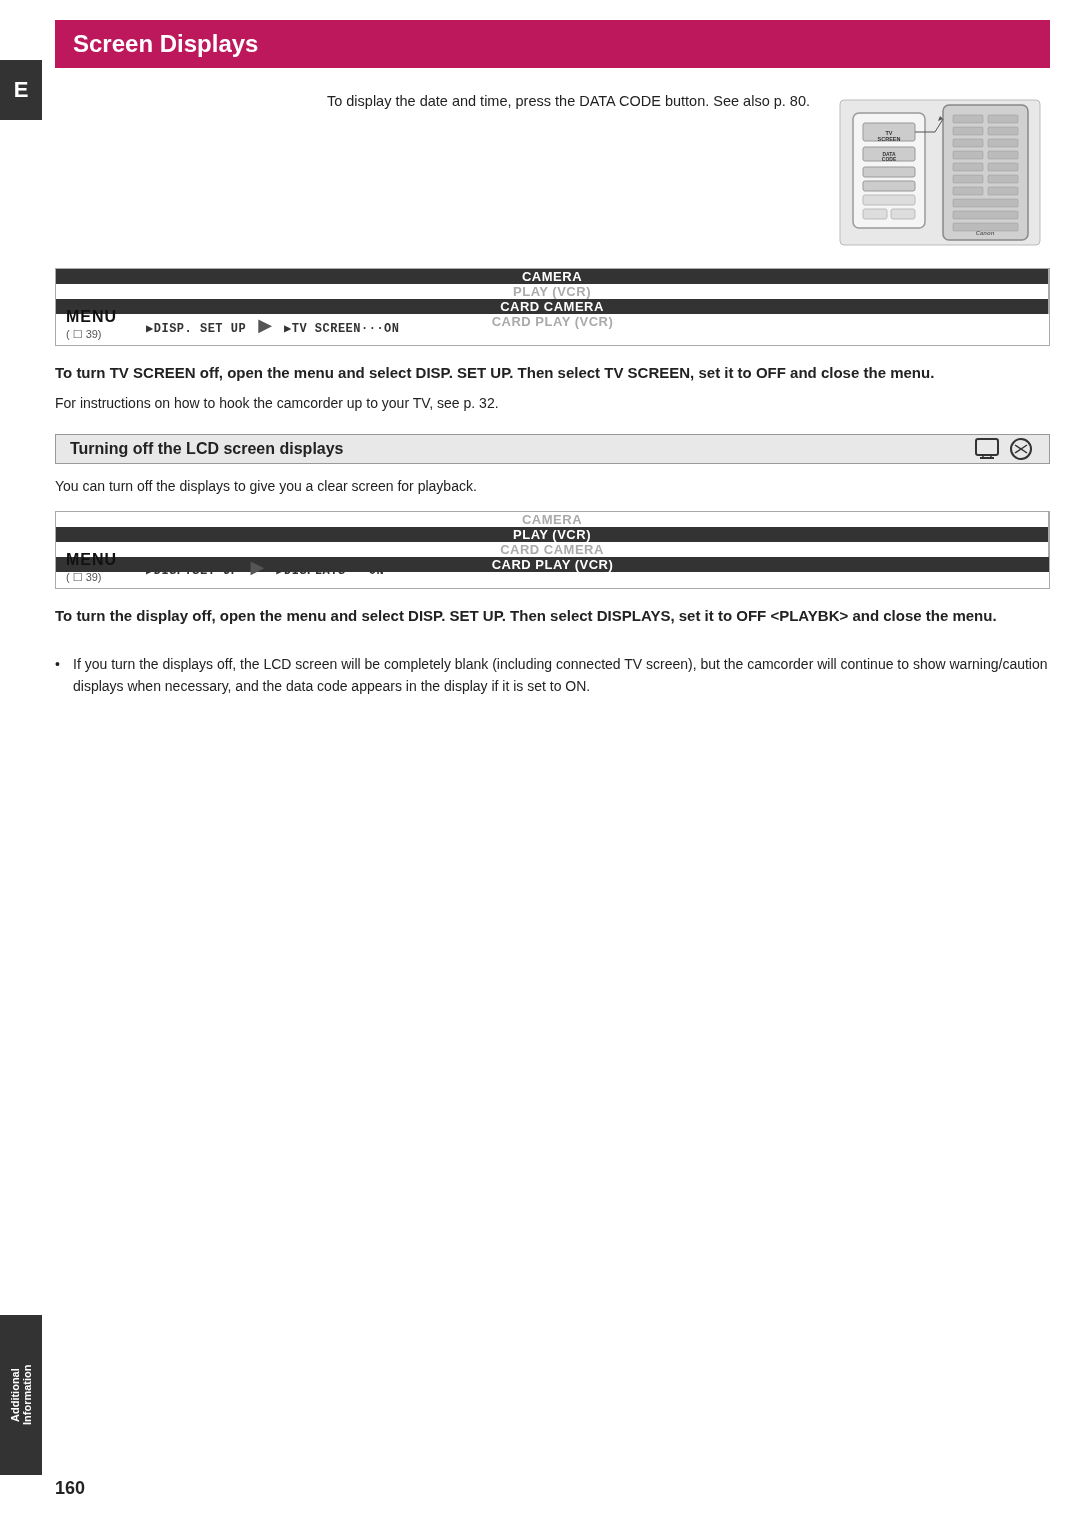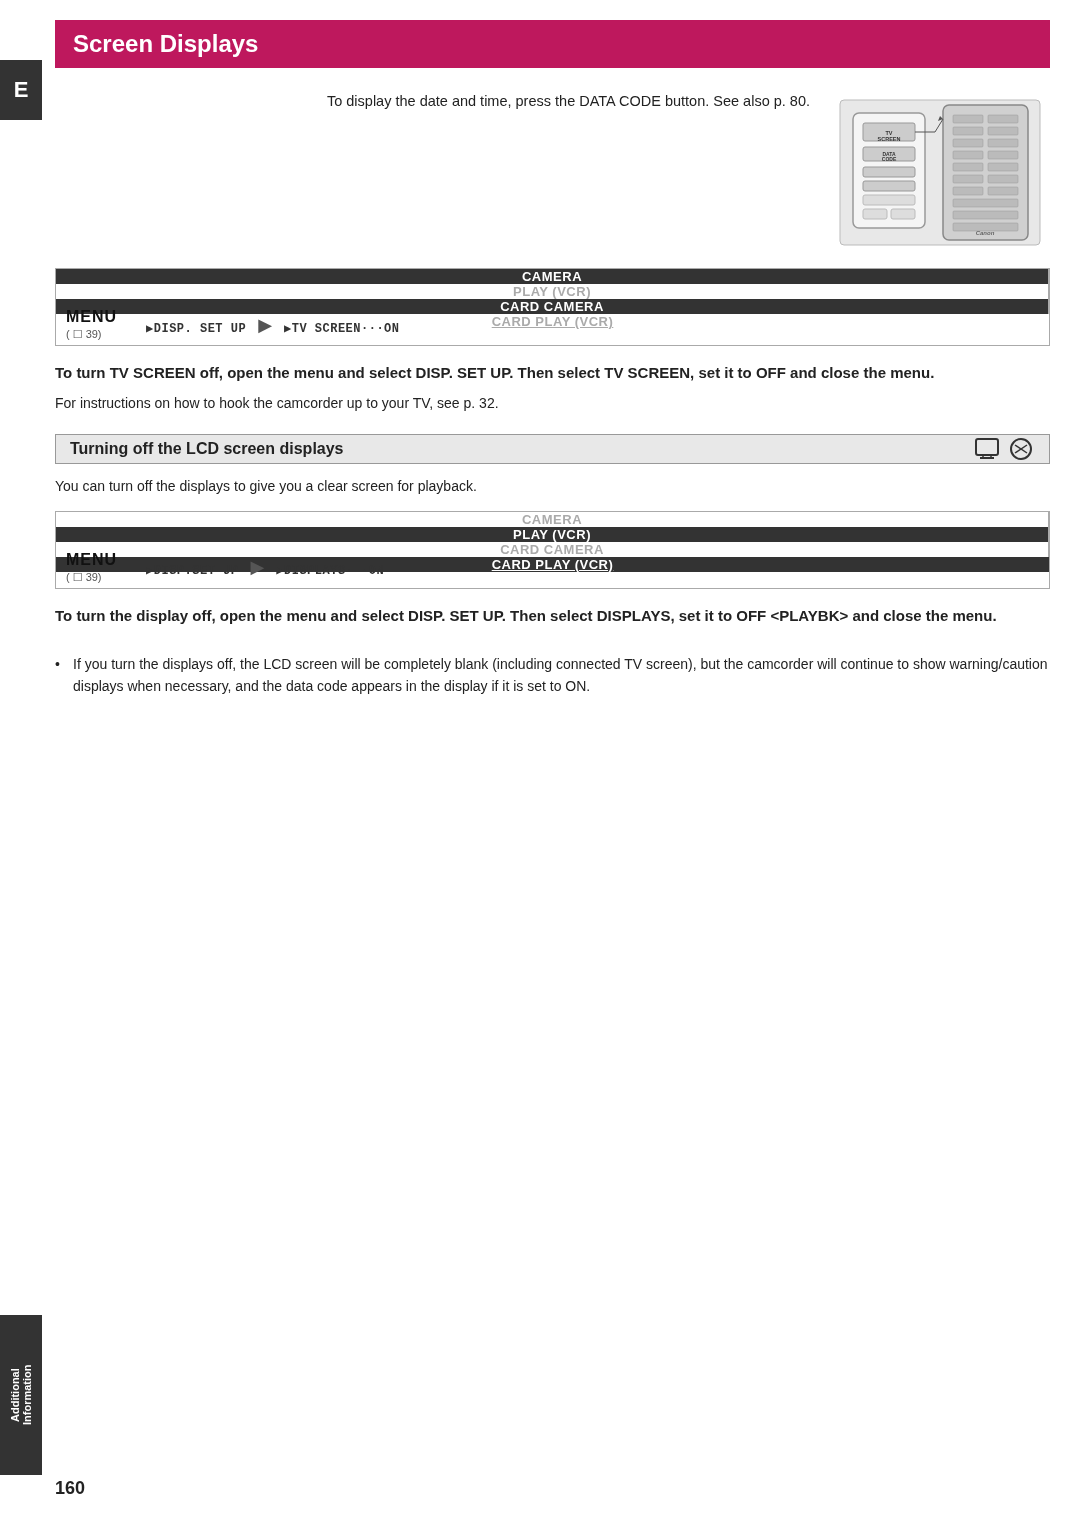--- a/index.html
+++ b/index.html
@@ -114,21 +114,20 @@
       justify-content: center;
       font-size: 13px;
       font-weight: bold;
       border-right: 1px solid #aaa;
       letter-spacing: 0.5px;
       text-transform: uppercase;
     }
 
     .mode-bar .mode-btn:last-child {
       border-right: none;
-      text-decoration: underline;
     }
 
     .mode-btn.active-dark {
       background: #333;
       color: #fff;
     }
 
     .mode-btn.inactive {
       background: #fff;
       color: #aaa;

